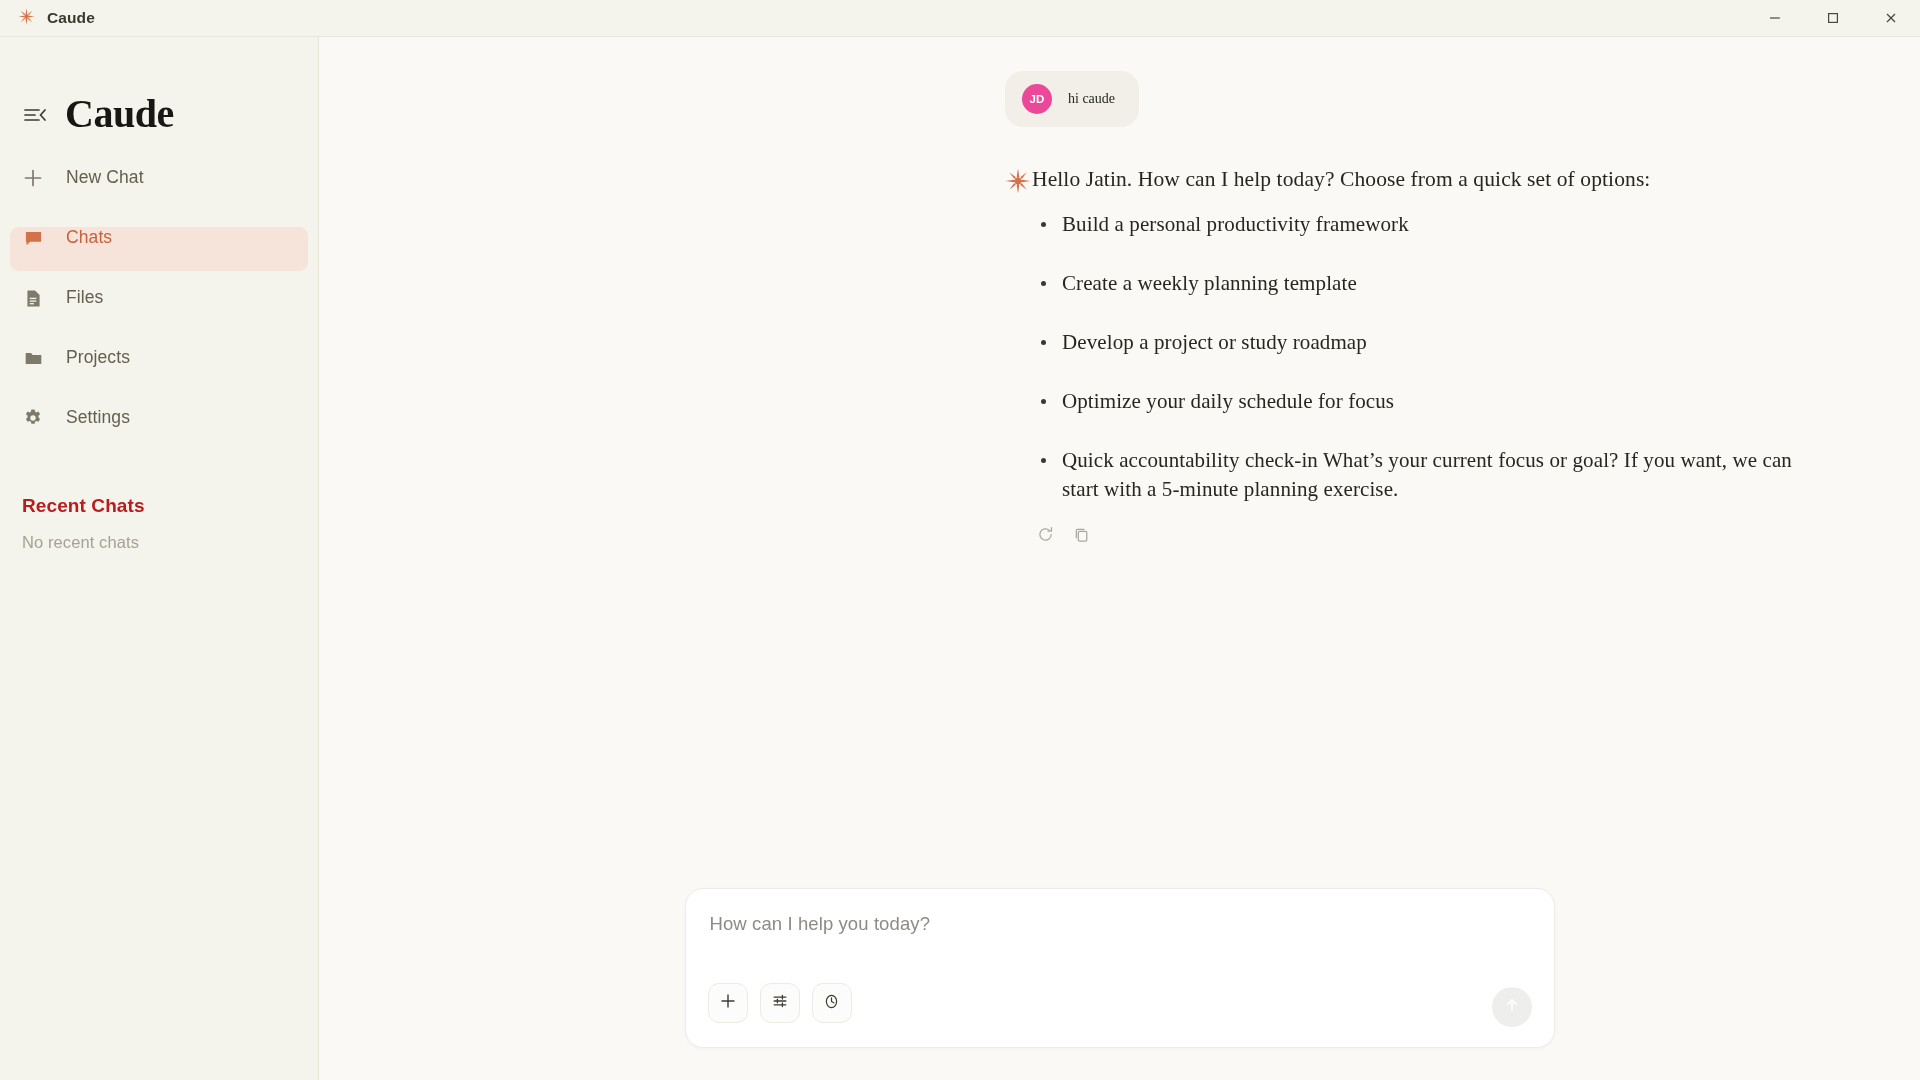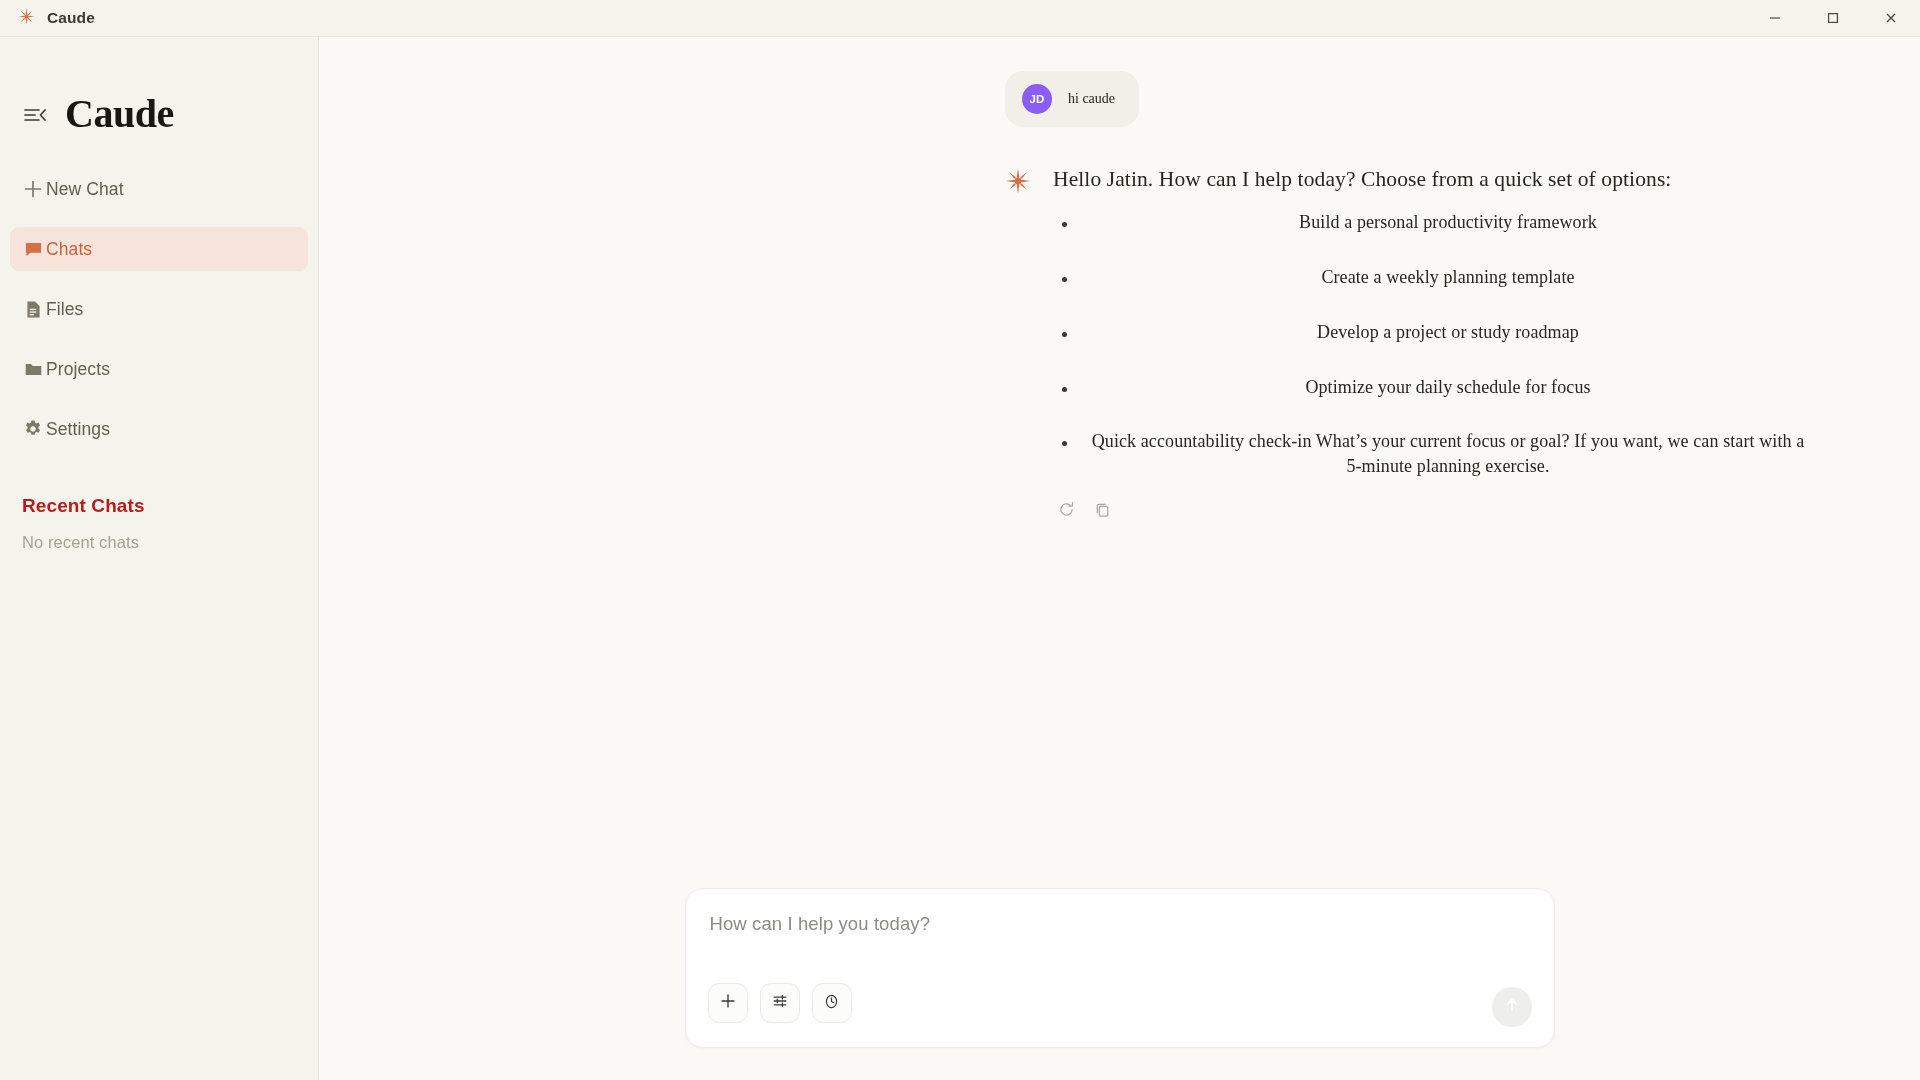--- a/index.html
+++ b/index.html
@@ -86,22 +86,22 @@
     font-weight: 700;
     color: #181713;
     letter-spacing: -0.5px;
     line-height: 1;
     margin-top: -2px;
   }
 
   .nav { padding: 18px 10px 0 10px; }
   .nav-item {
     display: flex;
-    align-items: center;
-    gap: 2px;
+    align-items: flex-start;
+    gap: 22px;
     height: 44px;
     padding: 0 12px;
     border-radius: 9px;
     margin-bottom: 16px;
     color: #6d6a5c;
   }
   .nav-item .nav-icon {
     width: 22px; height: 22px;
     display: flex; align-items: center; justify-content: center;
     color: #7d7a69;
@@ -156,39 +156,39 @@
     display: inline-flex;
     align-items: center;
     gap: 16px;
     background: #f1efe8;
     border-radius: 18px;
     padding: 13px 24px 13px 17px;
   }
   .avatar {
     width: 30px; height: 30px;
     border-radius: 50%;
-    background: #8b5cf6;
+    background: #ec4899;
     color: #ffffff;
     font-size: 11.5px;
     font-weight: 700;
     display: flex;
     align-items: center;
     justify-content: center;
     letter-spacing: .2px;
     flex: 0 0 30px;
   }
   .user-text {
     font-family: "Liberation Serif", "DejaVu Serif", serif;
     font-size: 14px;
     color: #26251f;
   }
 
   .msg-assistant {
     display: flex;
-    gap: 22px;
+    gap: 1px;
     padding: 38px 0 0 686px;
   }
   .assistant-icon {
     flex: 0 0 26px;
     width: 26px; height: 26px;
     margin-top: 3px;
   }
   .assistant-body {
     max-width: 760px;
     font-family: "Liberation Serif", "DejaVu Serif", serif;
@@ -198,26 +198,25 @@
     font-size: 21.5px;
     line-height: 1.35;
     letter-spacing: .1px;
   }
   .bullets {
     list-style: none;
     margin-top: 16px;
   }
   .bullets li {
     position: relative;
-    font-size: 18px;
+    font-size: 21px;
     line-height: 1.38;
     padding-left: 30px;
     margin-bottom: 30px;
     letter-spacing: .1px;
-    text-align: center;
   }
   .bullets li:last-child { margin-bottom: 0; }
   .bullets li::before {
     content: "";
     position: absolute;
     left: 9px;
     top: 12px;
     width: 5px; height: 5px;
     border-radius: 50%;
     background: #3a382f;

